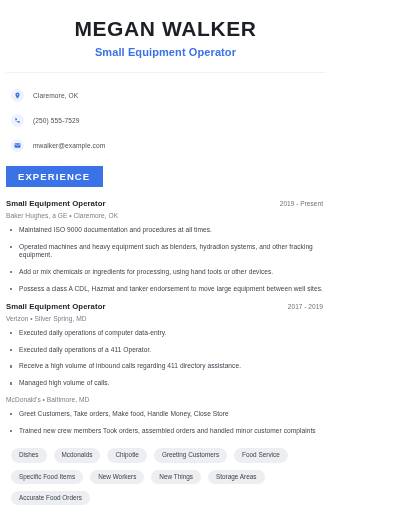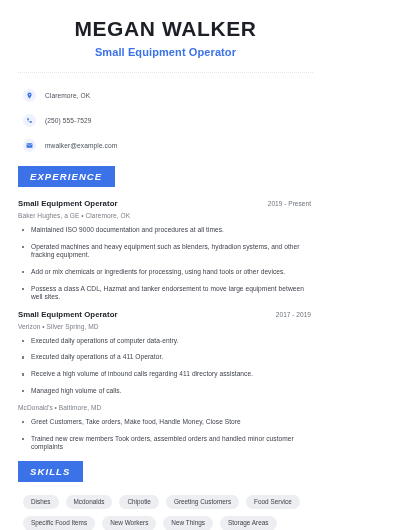--- a/index.html
+++ b/index.html
@@ -11,21 +11,21 @@
     font-family: "Liberation Sans", sans-serif;
     -webkit-font-smoothing: antialiased;
   }
 
   .page {
     position: relative;
     width: 331px;
     height: 530px;
     background: #ffffff;
     overflow: hidden;
-    padding: 0 18px;
+    padding: 0 6px;
   }
 
   
   .header {
     padding-top: 17px;
     text-align: center;
   }
   .full-name {
     font-size: 21px;
     font-weight: bold;
@@ -79,21 +79,20 @@
   
   .section { margin-top: 10px; }
   .section-badge {
     display: inline-block;
     background: #3b72e8;
     color: #ffffff;
     font-size: 9.5px;
     font-weight: bold;
     letter-spacing: 1.1px;
     padding: 5px 13px 5px 12px;
-    font-style: italic;
   }
 
   
   .exp-list { margin-top: 12px; }
   .exp-item { margin-bottom: 2px; }
   .exp-head {
     display: flex;
     align-items: baseline;
     justify-content: space-between;
   }
@@ -238,21 +237,20 @@
         <ul class="bullets">
           <li>Greet Customers, Take orders, Make food, Handle Money, Close Store</li>
           <li>Trained new crew members Took orders, assembled orders and handled minor customer complaints</li>
         </ul>
       </div>
 
     </div>
   </div>
 
   <div class="section">
-    <div class="section-badge">SKILLS</div>
 
     <div class="skills-wrap">
       <span class="skill-chip">Dishes</span>
       <span class="skill-chip">Mcdonalds</span>
       <span class="skill-chip">Chipotle</span>
       <span class="skill-chip">Greeting Customers</span>
       <span class="skill-chip">Food Service</span>
       <span class="skill-chip">Specific Food Items</span>
       <span class="skill-chip">New Workers</span>
       <span class="skill-chip">New Things</span>

